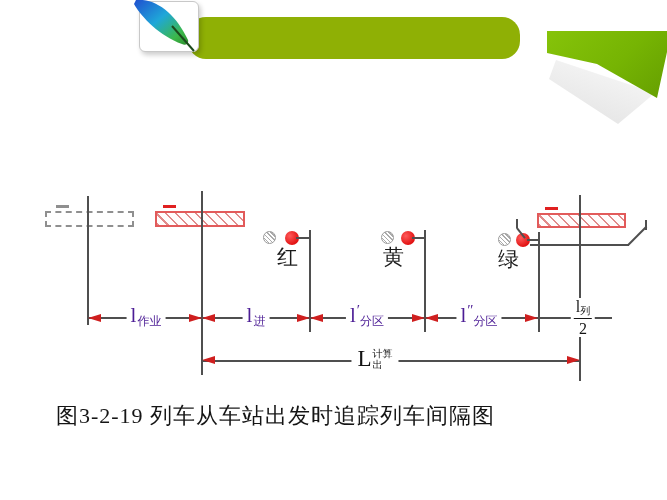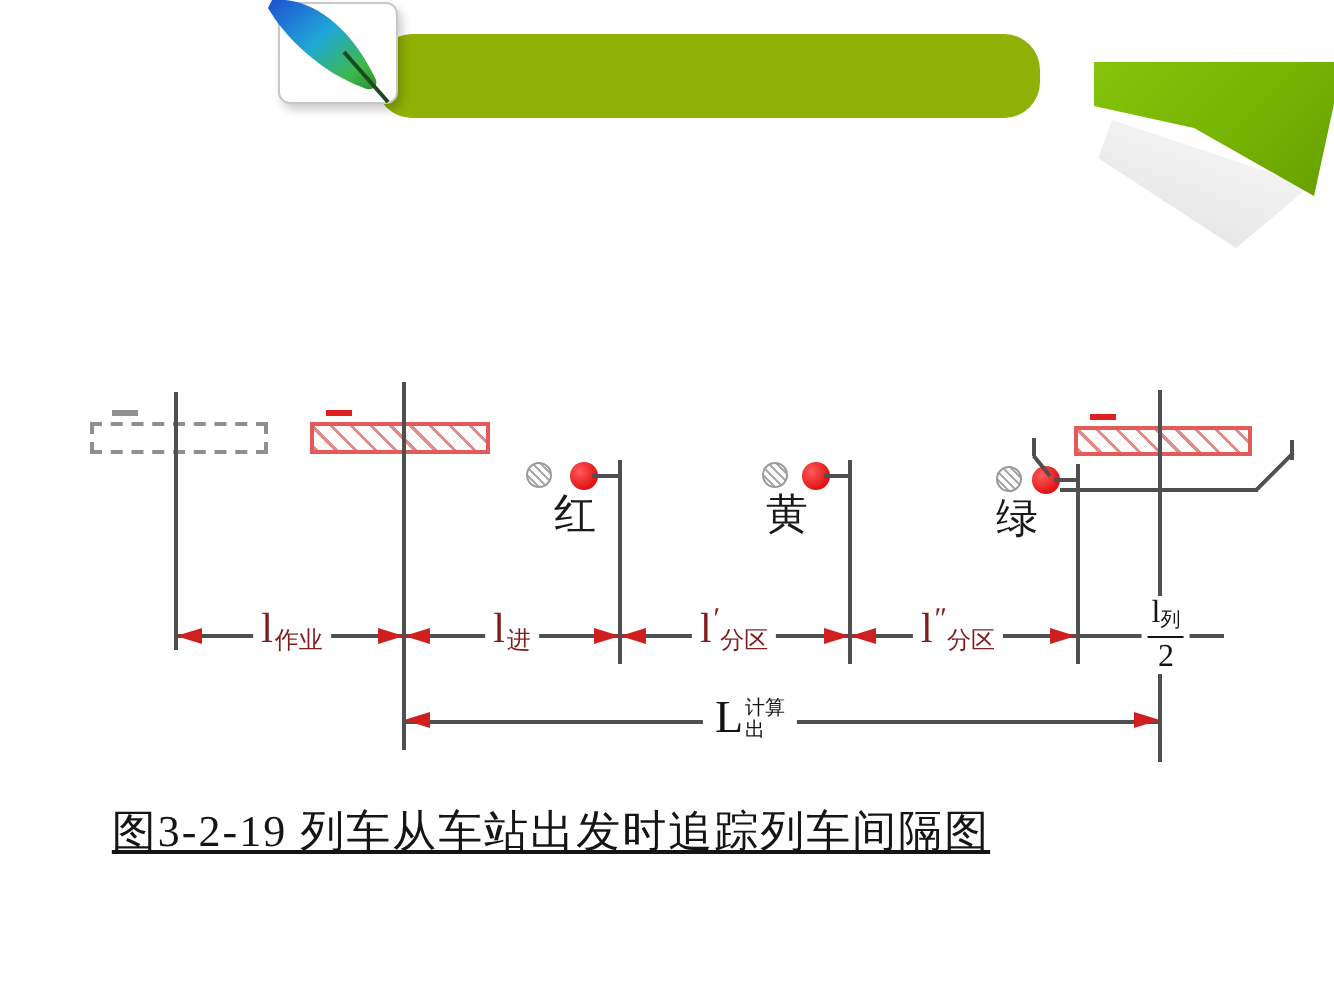--- a/index.html
+++ b/index.html
@@ -43,39 +43,39 @@
             background:repeating-linear-gradient(45deg,#ababab 0 1px,transparent 1px 3px);}
   .sig-lamp{width:14px;height:14px;border-radius:50%;
             background:radial-gradient(circle at 35% 35%,#ff5a5a,#e11212 70%);}
   .sig-label{font-family:"Liberation Serif",serif;font-size:21px;color:#1a1a1a;line-height:1;}
 
   .arr{width:0;height:0;border-top:4px solid transparent;border-bottom:4px solid transparent;}
   .arr-l{border-right:13px solid #cf1f1f;}  
   .arr-r{border-left:13px solid #cf1f1f;}   
 
   .dim-label{transform:translateX(-50%);background:#ffffff;padding:0 4px;white-space:nowrap;
-             font-family:"Liberation Serif",serif;color:#7f1d1d;line-height:1;}
+             font-family:"Liberation Serif",serif;color:#4c1d95;line-height:1;}
   .dim-base{font-size:21px;}
   .dim-prime{font-size:15px;vertical-align:7px;margin-left:1px;}
   .dim-sub{font-size:12px;vertical-align:-3px;}
 
   .fraction{transform:translateX(-50%);background:#ffffff;padding:0 3px;text-align:center;
             font-family:"Liberation Serif",serif;color:#141414;line-height:1;}
   .frac-num{font-size:16px;border-bottom:1.5px solid #141414;padding:1px 2px 2px 2px;}
   .frac-sub{font-size:10px;vertical-align:-2px;}
   .frac-den{font-size:16px;padding-top:2px;}
 
   .total-label{transform:translateX(-50%);background:#ffffff;padding:0 6px;white-space:nowrap;
                font-family:"Liberation Serif",serif;color:#141414;line-height:1;}
   .total-base{font-size:23px;}
   .total-stack{display:inline-block;vertical-align:-2px;margin-left:1px;text-align:left;font-family:Liberation Serif, serif;}
   .total-stack span{display:block;font-size:10px;line-height:11px;}
 
   .caption{left:0;top:401px;width:551px;text-align:center;font-family:"Liberation Serif",serif;
-           font-size:22px;letter-spacing:1px;color:#151515;text-decoration:underline;}
+           font-size:22px;letter-spacing:1px;color:#151515;}
 </style>
 </head>
 <body>
 
 <div id="slide">
 
   <div class="abs decor">
     <div class="sheet-a"></div>
     <div class="sheet-b"></div>
     <div class="wedge"></div>

